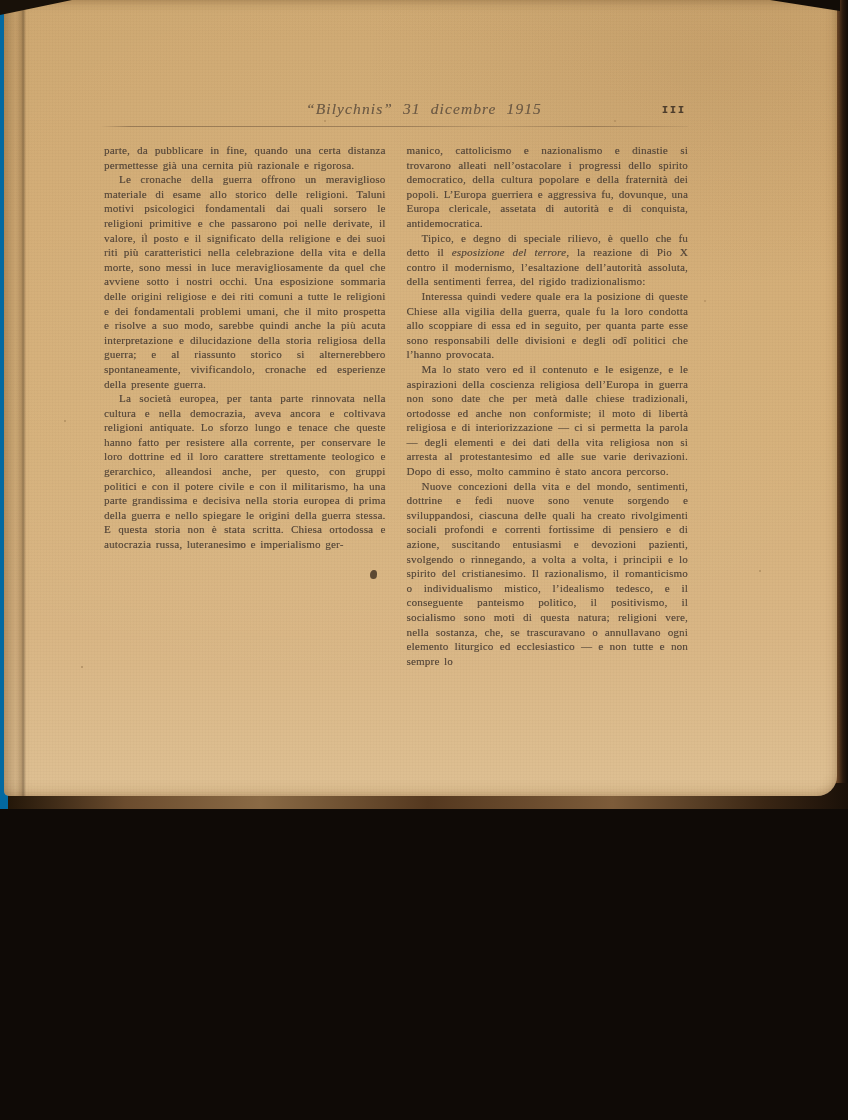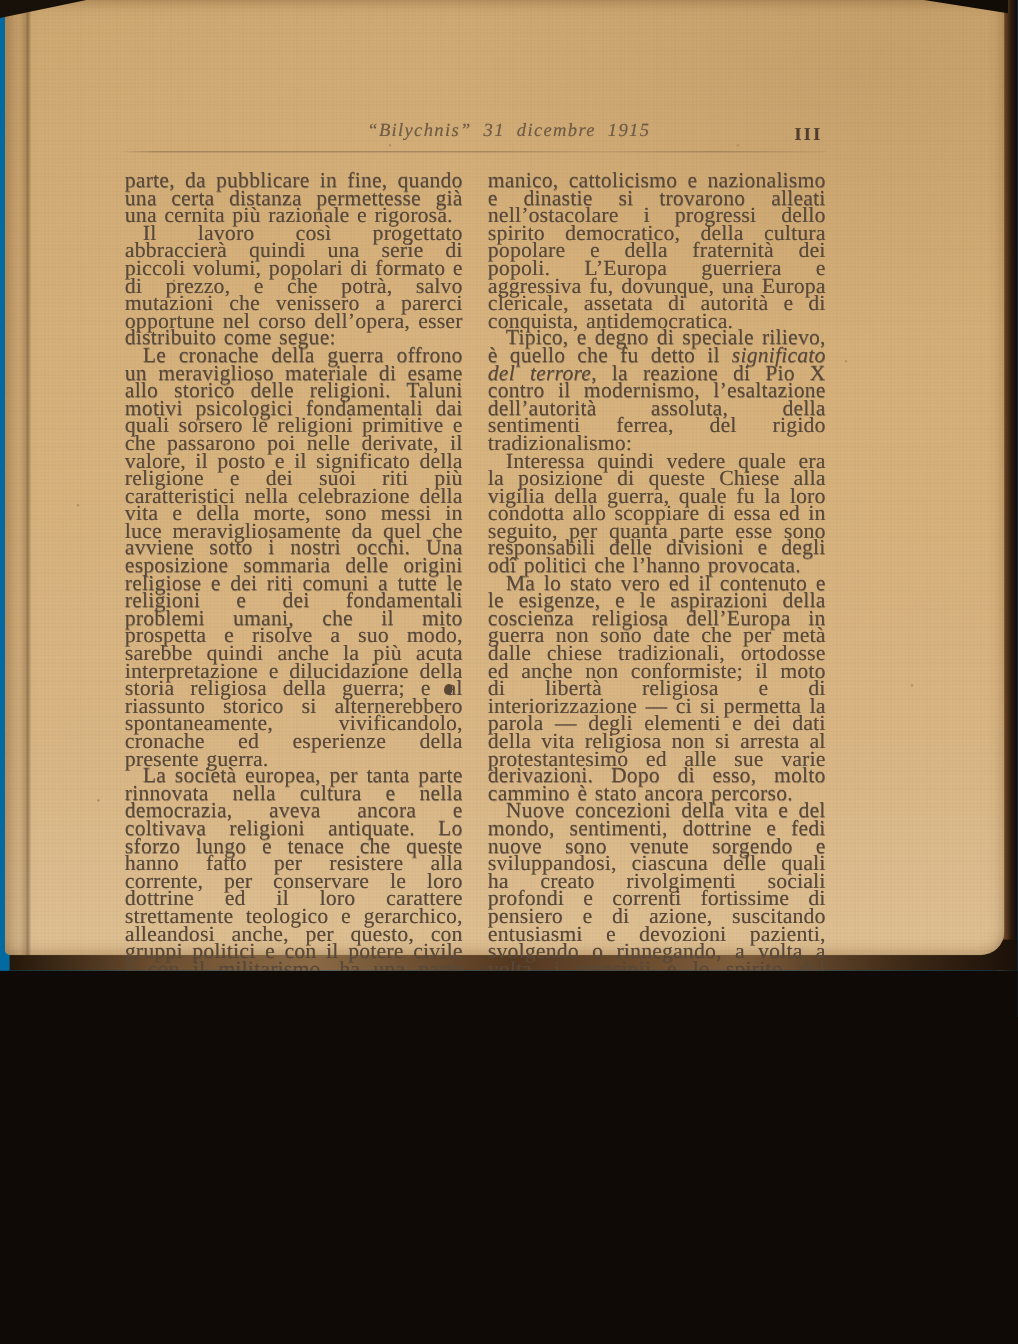--- a/index.html
+++ b/index.html
@@ -46,29 +46,29 @@
       610px 120px 0 rgba(96,66,34,.22), 500px 950px 0 rgba(96,66,34,.28),
       90px 880px 0 rgba(96,66,34,.28); }
 
   .ink-blot { position:absolute; left:366px; top:570px; width:7px; height:9px;
     background:#3c2d1f; border-radius:55% 40% 50% 45%; opacity:.8; }
 
   
   .running-head { position:absolute; top:100px; left:120px; width:600px; text-align:center;
     font-style:italic; font-size:15.5px; color:#6e5b45; letter-spacing:1.1px; word-spacing:5px;
     text-shadow:0 0 .6px rgba(110,91,69,.55); }
-  .page-num { position:absolute; top:105px; left:658px; font-size:15px; font-weight:bold;
-    letter-spacing:2px; color:#4e3d2c; text-shadow:0 0 .5px rgba(78,61,44,.6); }
+  .page-num { position:absolute; top:105px; left:658px; font-size:10px; font-weight:bold;
+    letter-spacing:2px; color:#4e3d2c; text-shadow:0 0 .5px rgba(78,61,44,.6);font-family:Liberation Mono, monospace; }
   .head-rule { position:absolute; top:126px; left:96px; width:588px; height:1px;
     background:linear-gradient(90deg, rgba(110,85,60,0), rgba(110,85,60,.55) 5%,
       rgba(110,85,60,.50) 52%, rgba(110,85,60,.18) 68%, rgba(110,85,60,.50) 84%, rgba(110,85,60,.10)); }
 
   
   .columns { position:absolute; left:100px; top:143px; width:584px; display:flex; gap:21px;
-    font-size:18px; line-height:14.6px; text-align:justify; color:#57483a;
+    font-size:11px; line-height:14.6px; text-align:justify; color:#57483a;
     letter-spacing:.2px; word-spacing:1.6px;
     text-shadow:.3px .3px .45px rgba(87,72,58,.55); }
   .col { flex:1; min-width:0; }
 
   .col p { margin:0; text-indent:15px; }
   .col p.cont { text-indent:0; }
   .heading { margin:14px 0 10px; font-weight:bold; color:#4c3c2b; letter-spacing:.35px;
     text-indent:15px; }
   .heading .num { font-weight:normal; padding-right:4px; }
   .ital { font-style:italic; }
@@ -86,33 +86,32 @@
     <div class="ink-blot"></div>
 
     <div class="running-head">“Bilychnis” 31 dicembre 1915</div>
     <div class="page-num">III</div>
     <div class="head-rule"></div>
 
     <div class="columns">
 
       <div class="col">
         <p class="cont">parte, da pubblicare in fine, quando una certa distanza permettesse già una cernita più razionale e rigorosa.</p>
-        <p>Il lavoro così progettato abbraccierà quindi una serie di piccoli volumi, popolari di formato e di prezzo, e che potrà, salvo mutazioni che venissero a parerci opportune nel corso dell’opera, esser distribuito come segue:</p>
 
 
         <p>Le cronache della guerra offrono un meraviglioso materiale di esame allo storico delle religioni. Taluni motivi psicologici fondamentali dai quali sorsero le religioni primitive e che passarono poi nelle derivate, il valore, il posto e il significato della religione e dei suoi riti più caratteristici nella celebrazione della vita e della morte, sono messi in luce meravigliosamente da quel che avviene sotto i nostri occhi. Una esposizione sommaria delle origini religiose e dei riti comuni a tutte le religioni e dei fondamentali problemi umani, che il mito prospetta e risolve a suo modo, sarebbe quindi anche la più acuta interpretazione e dilucidazione della storia religiosa della guerra; e al riassunto storico si alternerebbero spontaneamente, vivificandolo, cronache ed esperienze della presente guerra.</p>
 
 
         <p>La società europea, per tanta parte rinnovata nella cultura e nella democrazia, aveva ancora e coltivava religioni antiquate. Lo sforzo lungo e tenace che queste hanno fatto per resistere alla corrente, per conservare le loro dottrine ed il loro carattere strettamente teologico e gerarchico, alleandosi anche, per questo, con gruppi politici e con il potere civile e con il militarismo, ha una parte grandissima e decisiva nella storia europea di prima della guerra e nello spiegare le origini della guerra stessa. E questa storia non è stata scritta. Chiesa ortodossa e autocrazia russa, luteranesimo e imperialismo ger-</p>
       </div>
 
       <div class="col">
         <p class="cont">manico, cattolicismo e nazionalismo e dinastie si trovarono alleati nell’ostacolare i progressi dello spirito democratico, della cultura popolare e della fraternità dei popoli. L’Europa guerriera e aggressiva fu, dovunque, una Europa clericale, assetata di autorità e di conquista, antidemocratica.</p>
 
-        <p><span>Tipico, e degno di speciale rilievo, è quello che fu detto il </span><span class="ital">significato del terrore</span><span>, la reazione di Pio X contro il modernismo, l’esaltazione dell’autorità assoluta, della sentimenti ferrea, del rigido tradizionalismo:</span></p>
+        <p><span>Tipico, e degno di speciale rilievo, è quello che fu detto il </span><span class="ital">esposizione del terrore</span><span>, la reazione di Pio X contro il modernismo, l’esaltazione dell’autorità assoluta, della sentimenti ferrea, del rigido tradizionalismo:</span></p>
 
         <p>Interessa quindi vedere quale era la posizione di queste Chiese alla vigilia della guerra, quale fu la loro condotta allo scoppiare di essa ed in seguito, per quanta parte esse sono responsabili delle divisioni e degli odî politici che l’hanno provocata.</p>
 
 
         <p>Ma lo stato vero ed il contenuto e le esigenze, e le aspirazioni della coscienza religiosa dell’Europa in guerra non sono date che per metà dalle chiese tradizionali, ortodosse ed anche non conformiste; il moto di libertà religiosa e di interiorizzazione — ci si permetta la parola — degli elementi e dei dati della vita religiosa non si arresta al protestantesimo ed alle sue varie derivazioni. Dopo di esso, molto cammino è stato ancora percorso.</p>
         <p>Nuove concezioni della vita e del mondo, sentimenti, dottrine e fedi nuove sono venute sorgendo e sviluppandosi, ciascuna delle quali ha creato rivolgimenti sociali profondi e correnti fortissime di pensiero e di azione, suscitando entusiasmi e devozioni pazienti, svolgendo o rinnegando, a volta a volta, i principii e lo spirito del cristianesimo. Il razionalismo, il romanticismo o individualismo mistico, l’idealismo tedesco, e il conseguente panteismo politico, il positivismo, il socialismo sono moti di questa natura; religioni vere, nella sostanza, che, se trascuravano o annullavano ogni elemento liturgico ed ecclesiastico — e non tutte e non sempre lo</p>
       </div>
 
     </div>
   </div>

